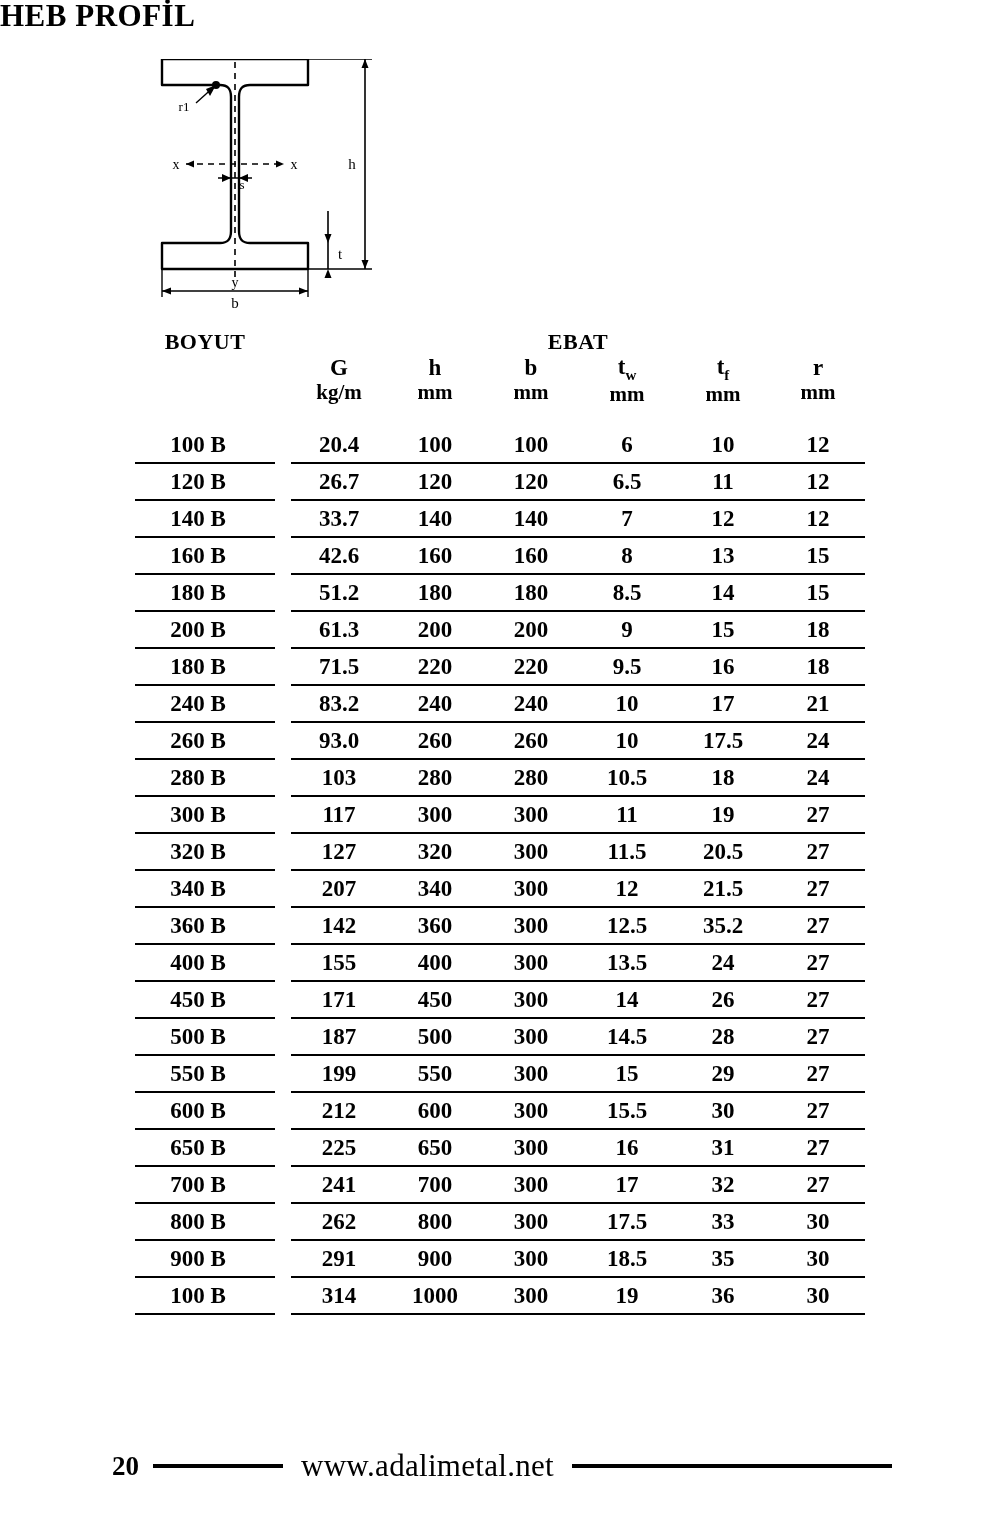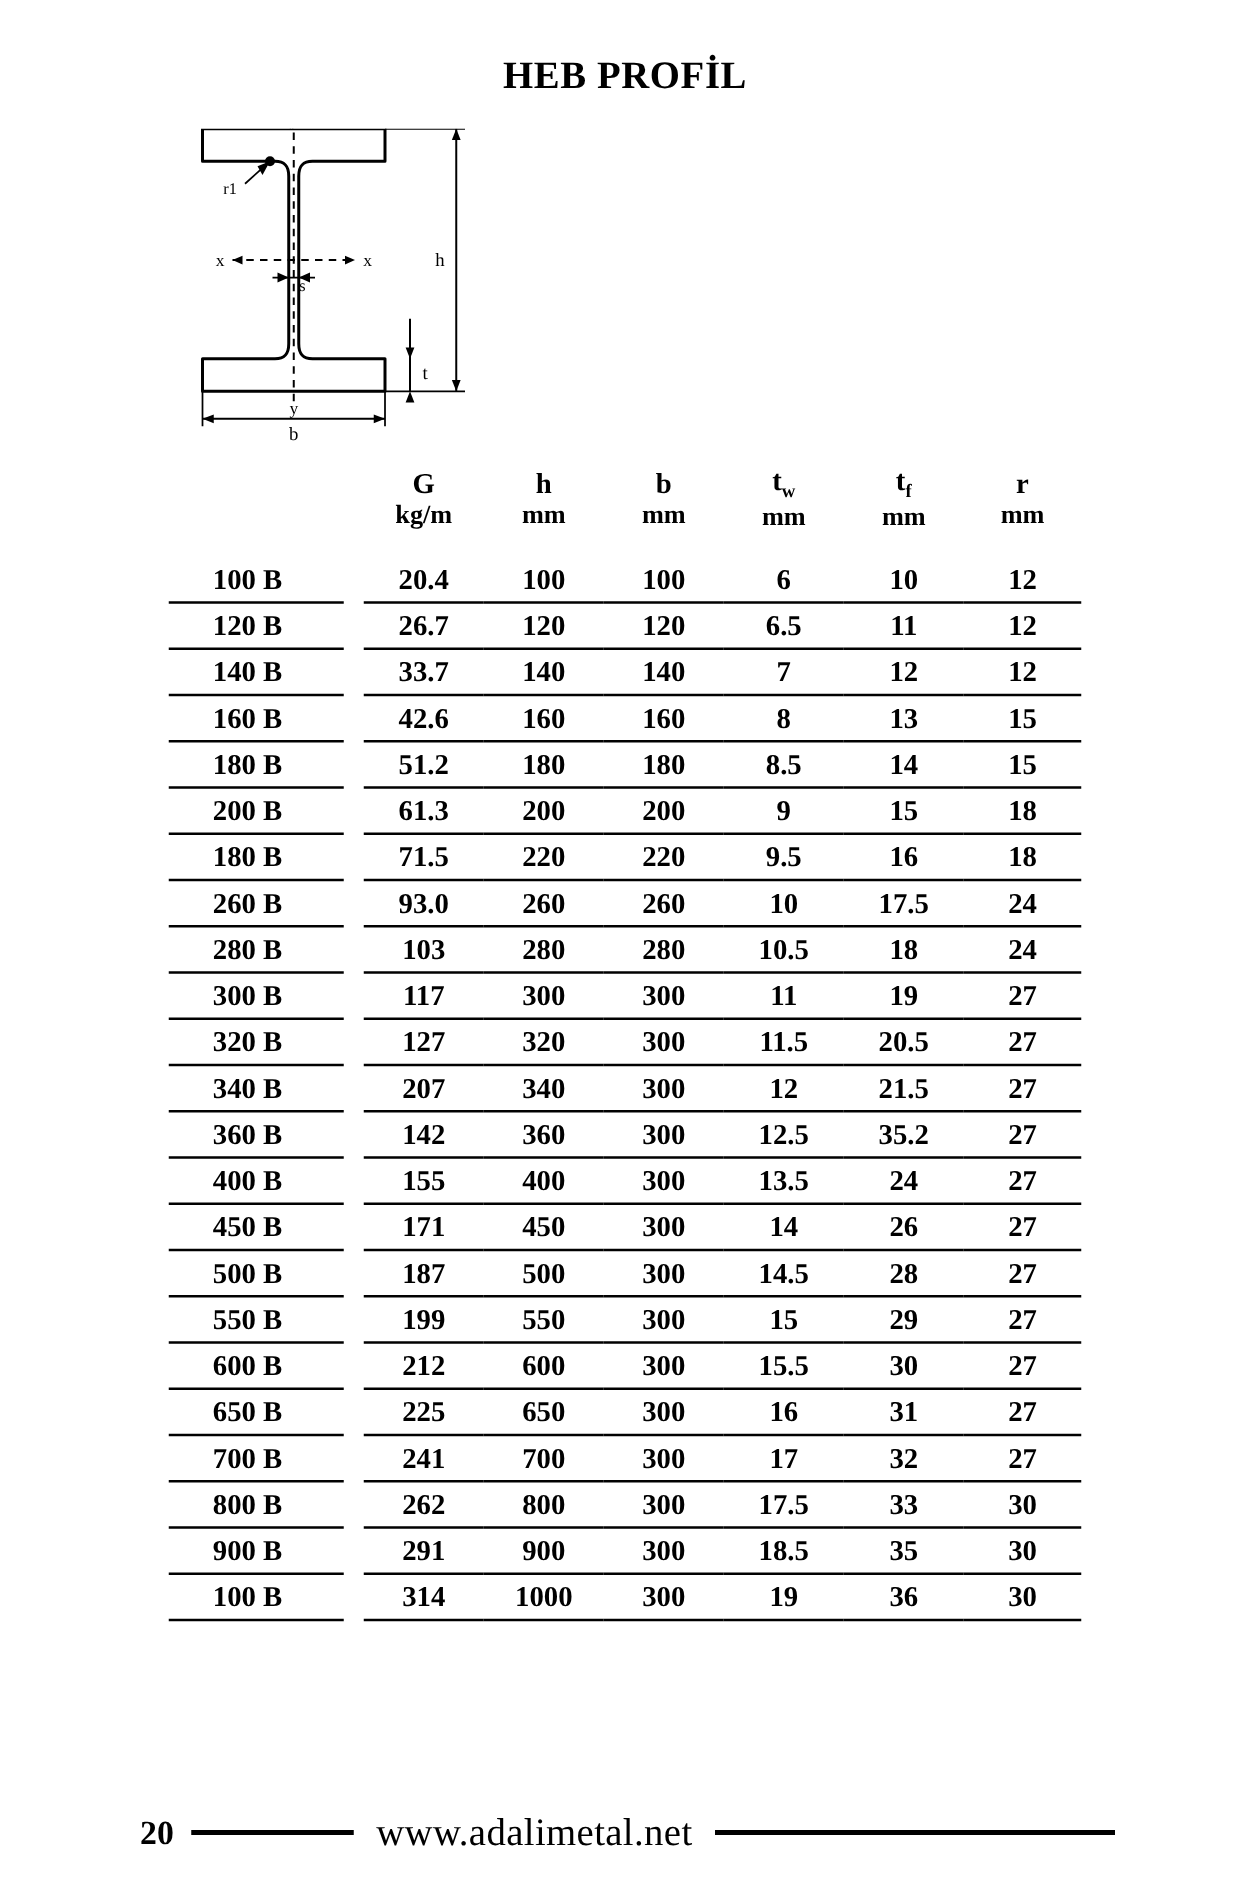--- a/index.html
+++ b/index.html
@@ -11,25 +11,24 @@
     width: 1000px;
     height: 1515px;
     position: relative;
     font-family: "Liberation Serif", serif;
     color: #000000;
     overflow: hidden;
   }
 
   
   .page-title {
-    text-align: center;
+    text-align: left;
     font-size: 31px;
     font-weight: bold;
     letter-spacing: 0.5px;
-    padding-top: 44px;
     line-height: 1;
   }
 
   
   .top-area {
     position: relative;
     height: 280px;
   }
 
   .drawing {
@@ -248,20 +247,25 @@
       <col style="width:140px">
       <col style="width:16px">
       <col style="width:96px">
       <col style="width:96px">
       <col style="width:96px">
       <col style="width:96px">
       <col style="width:96px">
       <col style="width:94px">
     </colgroup>
     <tbody>
+      <tr class="group-row">
+        <td class="group-boyut">BOYUT</td>
+        <td class="group-gap"></td>
+        <td class="group-ebat" colspan="6">EBAT</td>
+      </tr>
 
       <tr class="col-head">
         <td></td>
         <td></td>
         <td class="unit-cell">
           <span class="sym">G</span>
           <span class="unit">kg/m</span>
         </td>
         <td class="unit-cell">
           <span class="sym">h</span>
@@ -361,20 +365,30 @@
           <td class="size-cell">180 B</td>
           <td class="gapcell"></td>
           <td>71.5</td>
           <td>220</td>
           <td>220</td>
           <td>9.5</td>
           <td>16</td>
           <td>18</td>
         </tr>
         <tr class="data-row">
+          <td class="size-cell">240 B</td>
+          <td class="gapcell"></td>
+          <td>83.2</td>
+          <td>240</td>
+          <td>240</td>
+          <td>10</td>
+          <td>17</td>
+          <td>21</td>
+        </tr>
+        <tr class="data-row">
           <td class="size-cell">260 B</td>
           <td class="gapcell"></td>
           <td>93.0</td>
           <td>260</td>
           <td>260</td>
           <td>10</td>
           <td>17.5</td>
           <td>24</td>
         </tr>
         <tr class="data-row">

